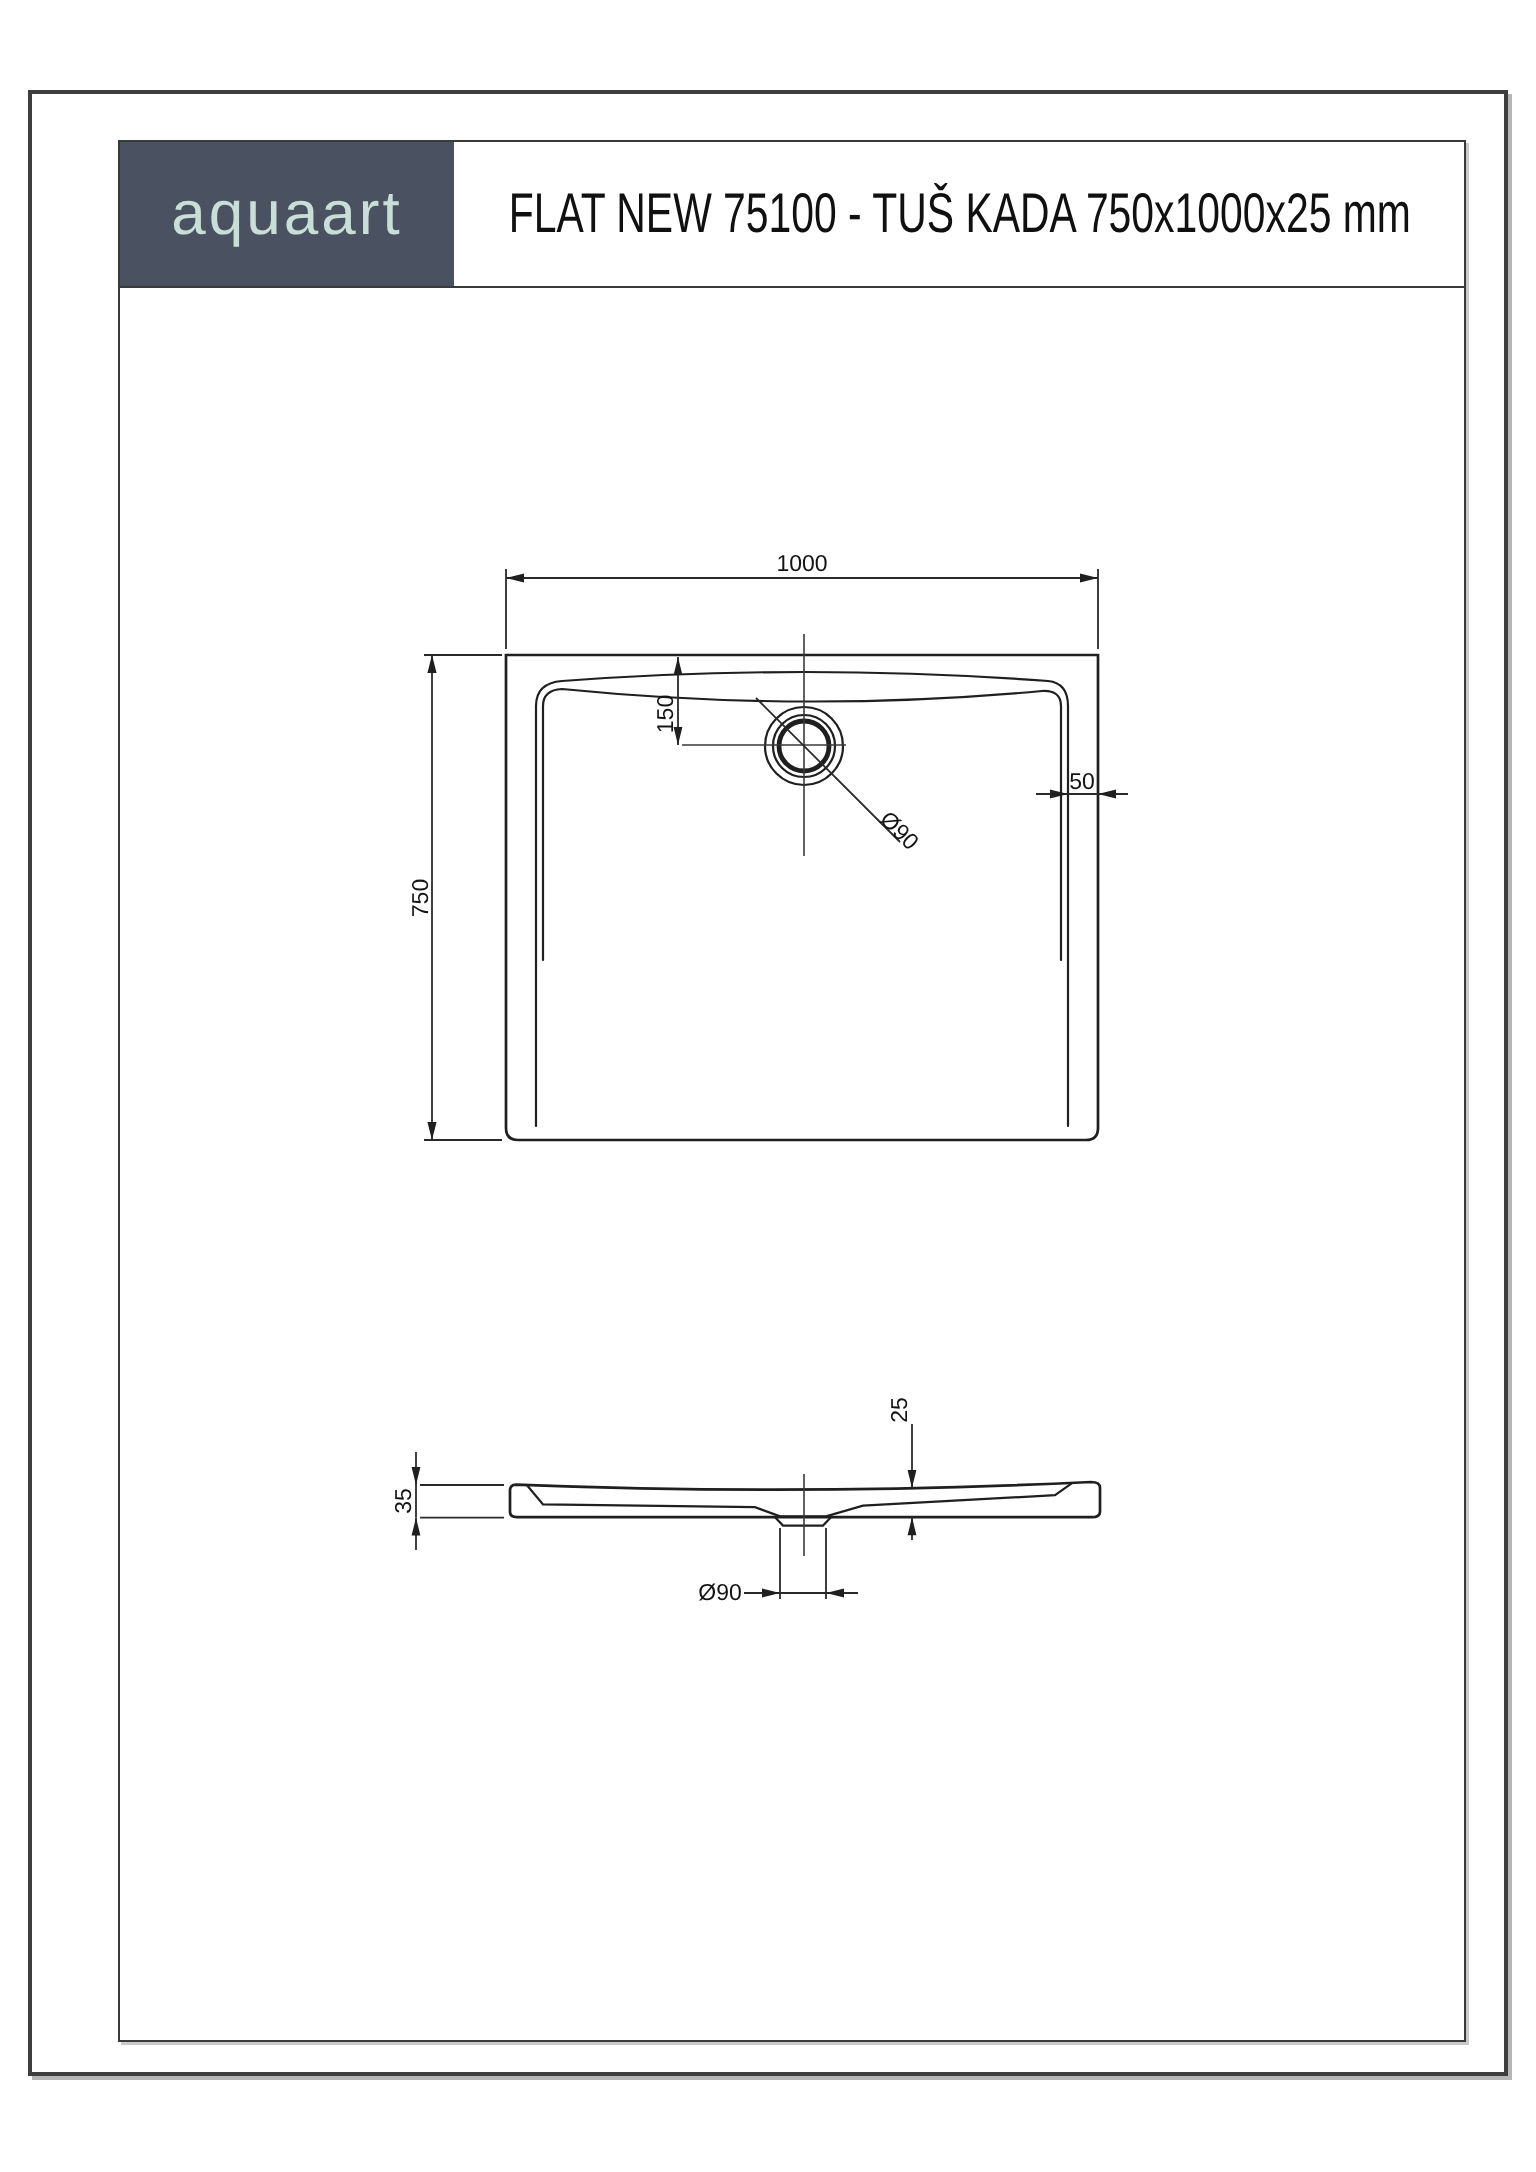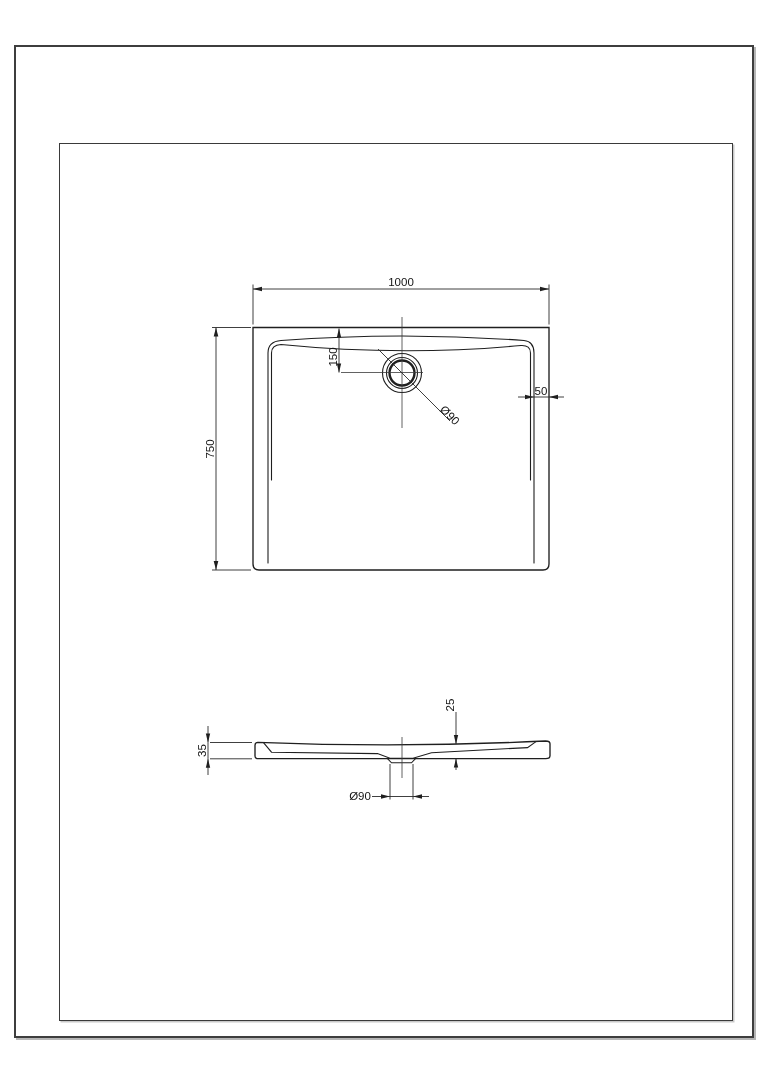--- a/index.html
+++ b/index.html
@@ -40,20 +40,28 @@
   .basin-line  { stroke:#1f1f1f; stroke-width:1.1;  fill:none; stroke-linecap:round; }
   .thin-line   { stroke:#2a2a2a; stroke-width:0.9;  fill:none; }
   .center-line { stroke:#3a3a3a; stroke-width:0.8;  fill:none; }
   .arrow       { fill:#1f1f1f; stroke:none; }
   .dim-text    { font:11.5px "Liberation Sans", sans-serif; fill:#141414; }
 </style>
 </head>
 <body>
 
 <div class="sheet">
+  <div class="header-box">
+    <div class="logo-box">
+      <span>aquaart</span>
+    </div>
+    <div class="title-box">
+      <span>FLAT NEW 75100 - TUŠ KADA 750x1000x25 mm</span>
+    </div>
+  </div>
   <div class="drawing-box"></div>
 </div>
 
 <svg class="overlay" width="768" height="1086" viewBox="0 0 768 1086">
 
   <g>
 
     <path class="main-line" d="M 253,327.5 L 549,327.5 L 549,564 Q 549,570 543,570 L 259,570 Q 253,570 253,564 Z"></path>
 
     <path class="basin-line" d="M 268,563 L 268,353 Q 268,341.5 281,340.5 Q 402,331.5 524,340.5 Q 534,341.5 534,353 L 534,563"></path>

